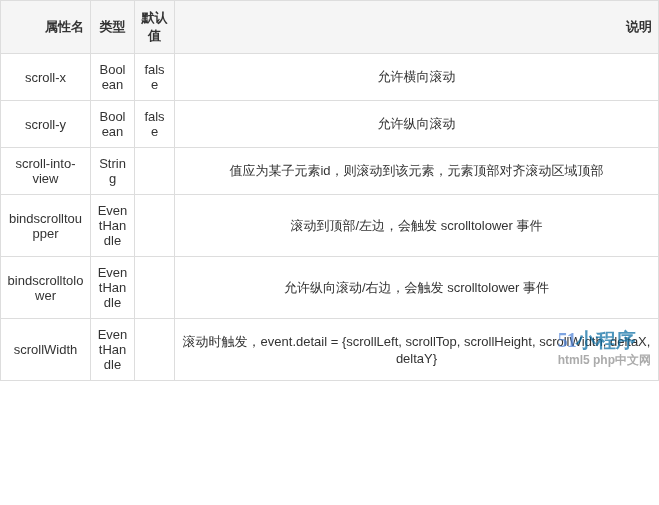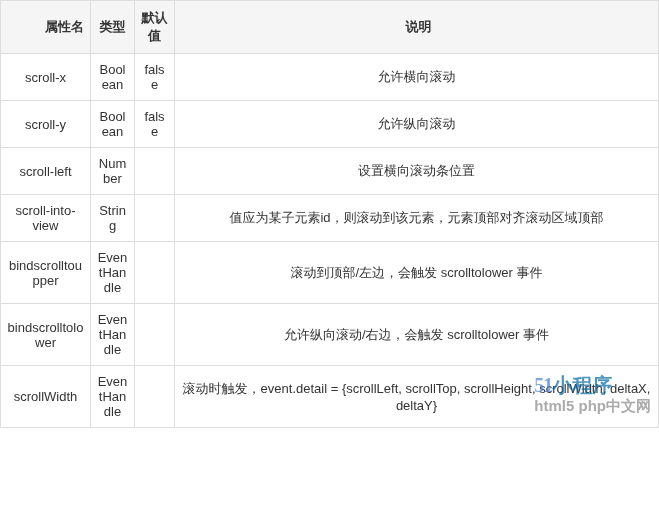--- a/index.html
+++ b/index.html
@@ -28,21 +28,21 @@
     }
     th {
       background-color: #f5f5f5;
       font-weight: bold;
       color: #333;
     }
     th.desc-col, td.desc-cell {
       text-align: center;
     }
     th.desc-col {
-      text-align: center;
+      text-align: right;
       padding-left: 10px;
     }
     .col-name { width: 90px; padding-left: 44px; }
     .col-type { width: 44px; }
     .col-default { width: 40px; }
     .col-desc { width: auto; }
     .watermark {
       position: absolute;
       bottom: 12px;
       right: 8px;
@@ -56,21 +56,21 @@
       font-family: Liberation Serif, serif;
       letter-spacing: -1px;
     }
     .watermark .wm2 {
       color: #0369a1;
       font-family: Liberation Sans, sans-serif;
     }
     .watermark .wm3 {
       display: block;
       text-align: right;
-      font-size: 15px;
+      font-size: 12px;
       color: #888;
       margin-top: -2px;
     }
   </style>
 </head>
 <body>
 
 <table>
   <thead>
     <tr>
@@ -85,26 +85,20 @@
         <td>scroll-x</td>
         <td>Boolean</td>
         <td>false</td>
         <td class="desc-cell">允许横向滚动</td>
       </tr>
       <tr>
         <td>scroll-y</td>
         <td>Boolean</td>
         <td>false</td>
         <td class="desc-cell">允许纵向滚动</td>
-      </tr>
-      <tr>
-        <td>scroll-left</td>
-        <td>Number</td>
-        <td></td>
-        <td class="desc-cell">设置横向滚动条位置</td>
       </tr>
       <tr>
         <td>scroll-into-view</td>
         <td>String</td>
         <td></td>
         <td class="desc-cell">值应为某子元素id，则滚动到该元素，元素顶部对齐滚动区域顶部</td>
       </tr>
       <tr>
         <td>bindscrolltoupper</td>
         <td>EventHandle</td>

